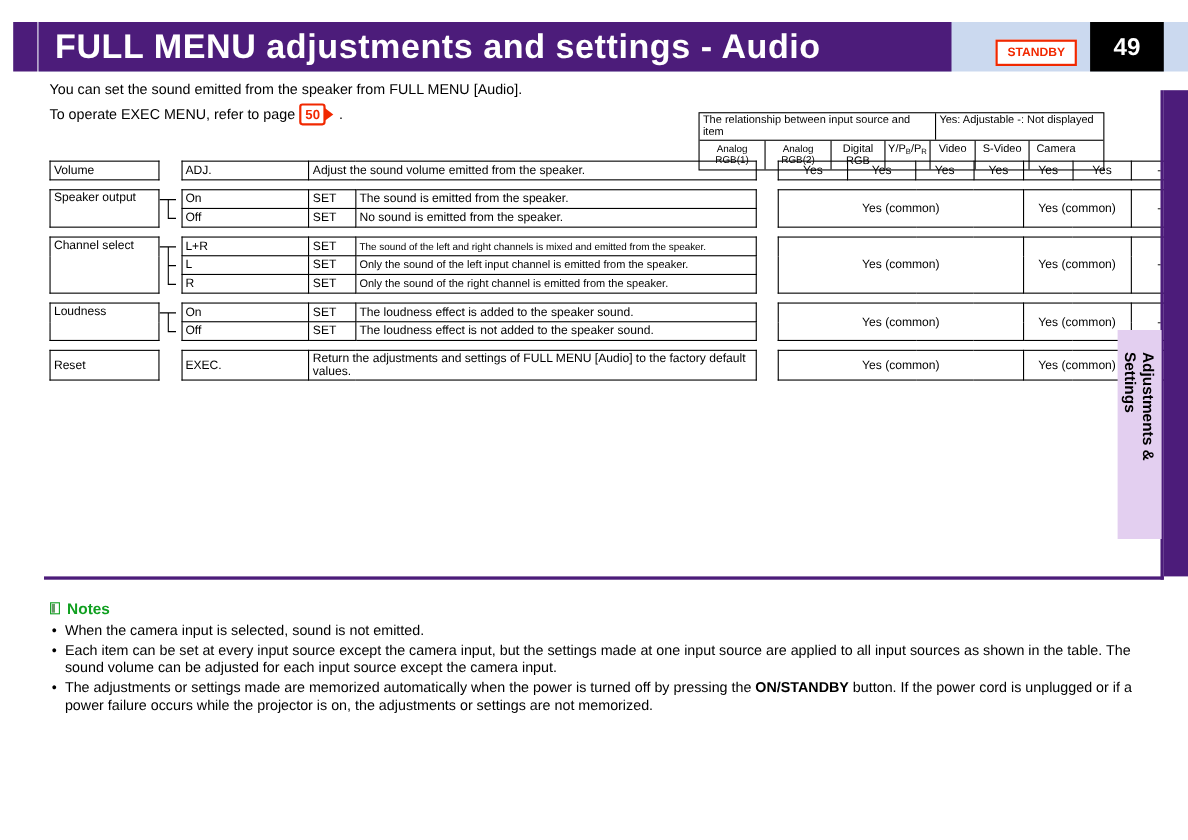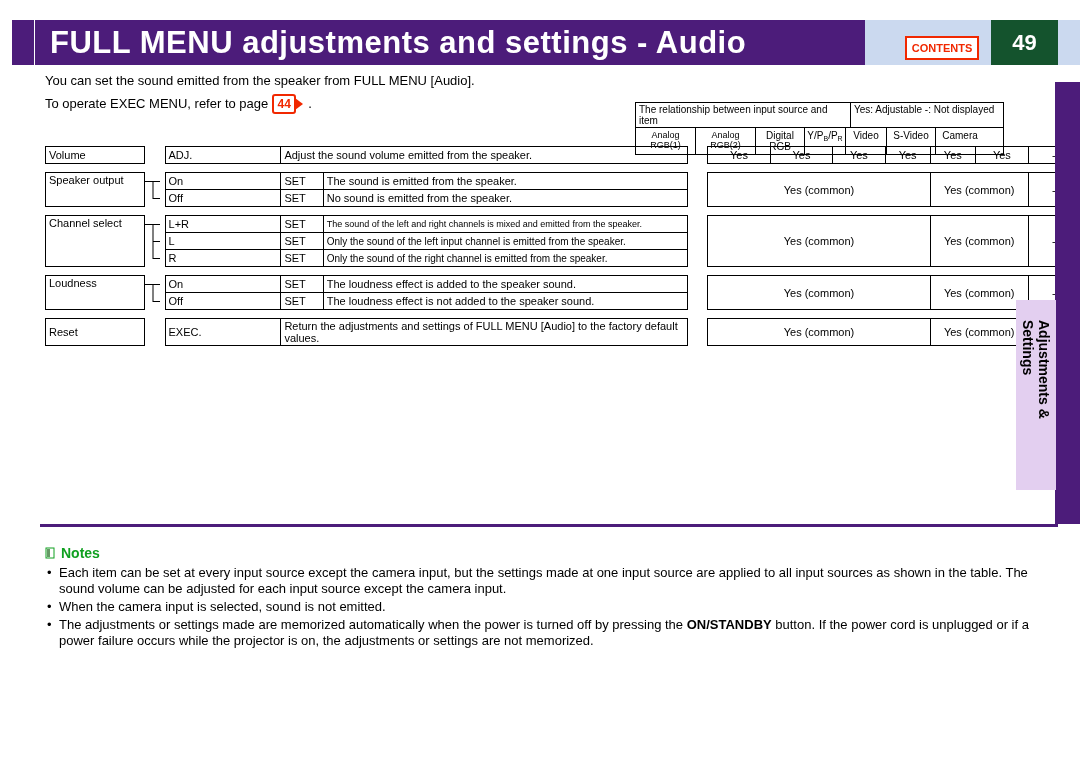--- a/index.html
+++ b/index.html
@@ -1,21 +1,21 @@
 <!DOCTYPE html>
 <html><head>
 <meta charset="utf-8">
 <style>
 html,body{margin:0;padding:0;background:#fff;width:1080px;height:764px;overflow:hidden;font-family:Helvetica,Arial,sans-serif;color:#000;}
 
 .header-band{position:absolute;left:35px;top:20px;right:0;height:45px;background:#cbd9ef;}
 .title-back{position:absolute;left:35px;top:20px;width:830px;height:45px;background:#4c1c7a;}
 .title-text{position:absolute;left:50px;top:20px;height:45px;display:flex;align-items:center;font-family:"Helvetica Neue",Helvetica,Arial,sans-serif;font-weight:700;color:#fff;font-size:31px;letter-spacing:0.5px;}
 .contents-btn{position:absolute;left:905px;top:36px;width:70px;height:20px;border:2px solid #f12800;display:flex;align-items:center;justify-content:center;font-size:11px;font-weight:700;color:#f12800;background:#fff;}
-.pagenum-box{position:absolute;left:991px;top:20px;width:67px;height:45px;background:#14532d;color:#fff;display:flex;align-items:center;justify-content:center;font-size:22px;font-weight:700;}
+.pagenum-box{position:absolute;left:991px;top:20px;width:67px;height:45px;background:#000000;color:#fff;display:flex;align-items:center;justify-content:center;font-size:22px;font-weight:700;}
 .left-purple-bar{position:absolute;left:12px;top:20px;width:22px;height:45px;background:#4c1c7a;}
 
 .intro{position:absolute;left:45px;top:72px;font-size:13px;line-height:18px;font-family:Helvetica,Arial,sans-serif;color:#000;}
 .intro .l2{margin-top:4px;display:flex;align-items:center;gap:4px;}
 .page-ref{display:inline-flex;align-items:center;justify-content:center;width:20px;height:16px;border:2px solid #f12800;color:#f12800;font-weight:700;font-size:12px;border-radius:3px;position:relative;}
 .page-ref::after{content:"";position:absolute;right:-9px;top:50%;width:0;height:0;border-top:6px solid transparent;border-bottom:6px solid transparent;border-left:8px solid #f12800;transform:translateY(-50%);}
 
 .relbox{position:absolute;left:635px;top:102px;font-size:10px;border:1px solid #000;}
 .relbox .r1{display:flex;}
 .relbox .r1 .a{width:208px;border-right:1px solid #000;padding:1px 3px;}
@@ -58,28 +58,28 @@
 .small{font-size:10px;}
 .smaller{font-size:9px;}
 </style>
 </head>
 <body>
 
 <div class="left-purple-bar"></div>
 <div class="header-band"></div>
 <div class="title-back"></div>
 <div class="title-text">FULL MENU adjustments and settings - Audio</div>
-<div class="contents-btn">CONTENTS</div>
+<div class="contents-btn">STANDBY</div>
 <div class="pagenum-box">49</div>
 
 <div class="intro">
   <div>You can set the sound emitted from the speaker from FULL MENU [Audio].</div>
   <div class="l2">
     <span>To operate EXEC MENU, refer to page </span>
-    <span class="page-ref">44</span>
+    <span class="page-ref">50</span>
     <span style="margin-left:8px;"> .</span>
   </div>
 </div>
 
 <div class="relbox">
   <div class="r1">
     <div class="a small">The relationship between input source and item</div>
     <div class="b small">Yes: Adjustable   -: Not displayed</div>
   </div>
   <div class="r2">
@@ -225,17 +225,17 @@
 
 <div class="notes">
   <div class="notes-h">
     <svg viewBox="0 0 10 12">
         <rect x="1" y="1" width="8" height="10" fill="#fff" stroke="#10a020" stroke-width="1"></rect>
         <rect x="2" y="2" width="3" height="8" fill="#696"></rect>
       </svg>
     <span>Notes</span>
   </div>
   <ul>
+    <li>When the camera input is selected, sound is not emitted.</li>
     <li>Each item can be set at every input source except the camera input, but the settings made at one input source are applied to all input sources as shown in the table. The sound volume can be adjusted for each input source except the camera input.</li>
-    <li>When the camera input is selected, sound is not emitted.</li>
     <li>The adjustments or settings made are memorized automatically when the power is turned off by pressing the <b>ON/STANDBY</b> button. If the power cord is unplugged or if a power failure occurs while the projector is on, the adjustments or settings are not memorized.</li>
   </ul>
 </div>
 
 </body></html>

